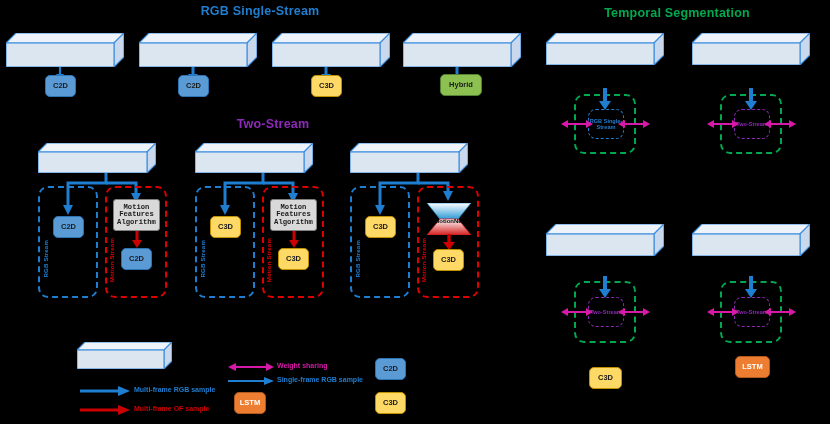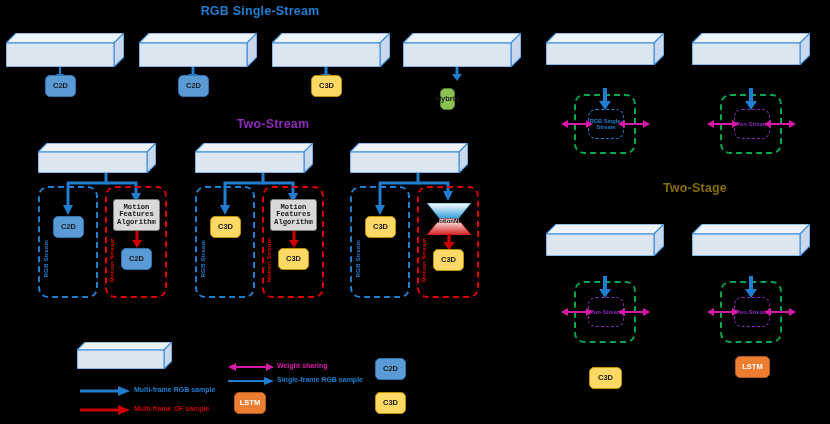--- a/index.html
+++ b/index.html
@@ -102,22 +102,22 @@
 </style>
 </head>
 <body>
 
 <div id="stage">
 
   <div class="sect-title" style="left:185px; top:4px; width:150px; color:#1f7ed0;">RGB Single-Stream</div>
 
   <div class="sect-title" style="left:218px; top:117px; width:110px; color:#8d29b8;">Two-Stream</div>
 
-
-  <div class="sect-title" style="left:640px; top:181px; width:110px; color:#8a6d00;">Two-Stage</div>
+  <div class="sect-title" style="left:592px; top:6px; width:170px; color:#00a84f;">Temporal Segmentation</div>
+
 
   <div class="slab" style="left:6px; top:33px;">
     <svg width="118" height="34" viewBox="0 0 118 34">
       <polygon points="0,10 10,0 118,0 108,10" fill="#eef3fa" stroke="#3c8ddc" stroke-width="1.1"></polygon>
       <polygon points="108,10 118,0 118,24 108,34" fill="#c9d8ec" stroke="#3c8ddc" stroke-width="1.1"></polygon>
       <rect x="0" y="10" width="108" height="24" fill="#dce6f1" stroke="#3c8ddc" stroke-width="1.1"></rect>
     </svg>
   </div>
   <div class="arrow" style="left:54px; top:67px;">
     <svg width="12" height="14">
@@ -163,21 +163,21 @@
       <polygon points="108,10 118,0 118,24 108,34" fill="#c9d8ec" stroke="#3c8ddc" stroke-width="1.1"></polygon>
       <rect x="0" y="10" width="108" height="24" fill="#dce6f1" stroke="#3c8ddc" stroke-width="1.1"></rect>
     </svg>
   </div>
   <div class="arrow" style="left:451px; top:67px;">
     <svg width="12" height="14">
         <line x1="6" y1="0" x2="6" y2="8" stroke="#1f7ed0" stroke-width="3"></line>
       <polygon points="6,14 1,7 11,7" fill="#1f7ed0"></polygon>
       </svg>
   </div>
-  <div class="chip hyb" style="left:440px; top:88px; width:15px; height:22px;">Hybrid</div>
+  <div class="chip hyb" style="left:440px; top:74px; width:42px; height:22px;">Hybrid</div>
 
   <div class="slab" style="left:38px; top:143px;">
     <svg width="118" height="30" viewBox="0 0 118 30">
       <polygon points="0,9 9,0 118,0 109,9" fill="#eef3fa" stroke="#3c8ddc" stroke-width="1.1"></polygon>
       <polygon points="109,9 118,0 118,21 109,30" fill="#c9d8ec" stroke="#3c8ddc" stroke-width="1.1"></polygon>
       <rect x="0" y="9" width="109" height="21" fill="#dce6f1" stroke="#3c8ddc" stroke-width="1.1"></rect>
     </svg>
   </div>
 
   <div class="arrow" style="left:60px; top:173px;">

